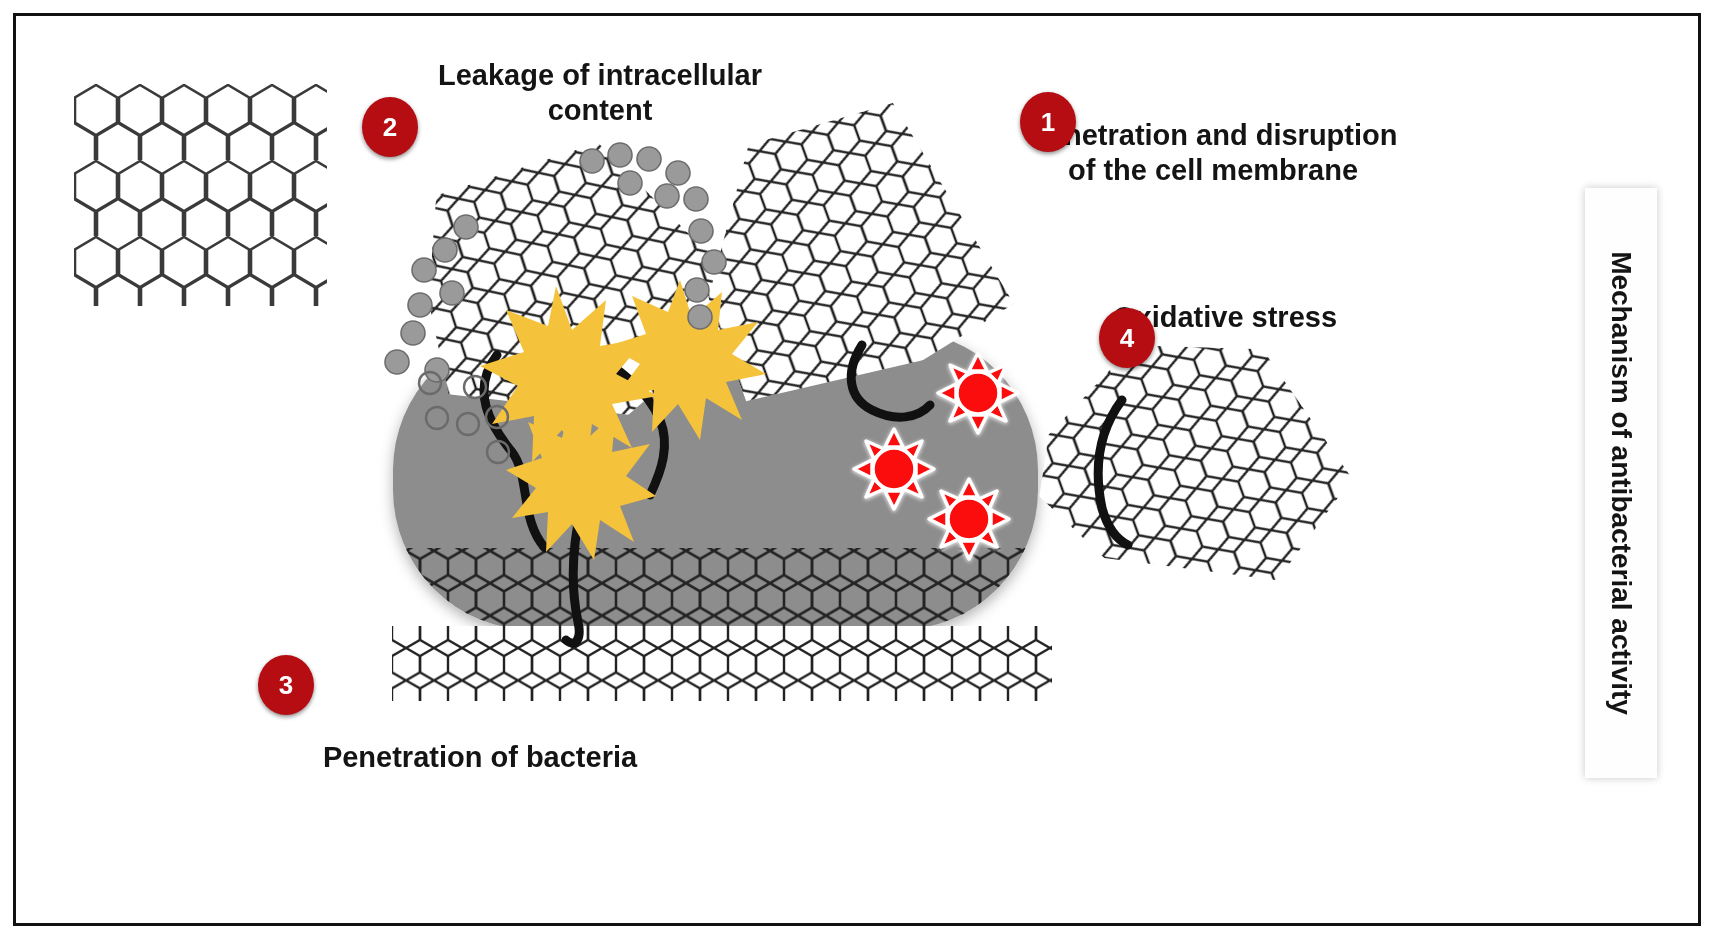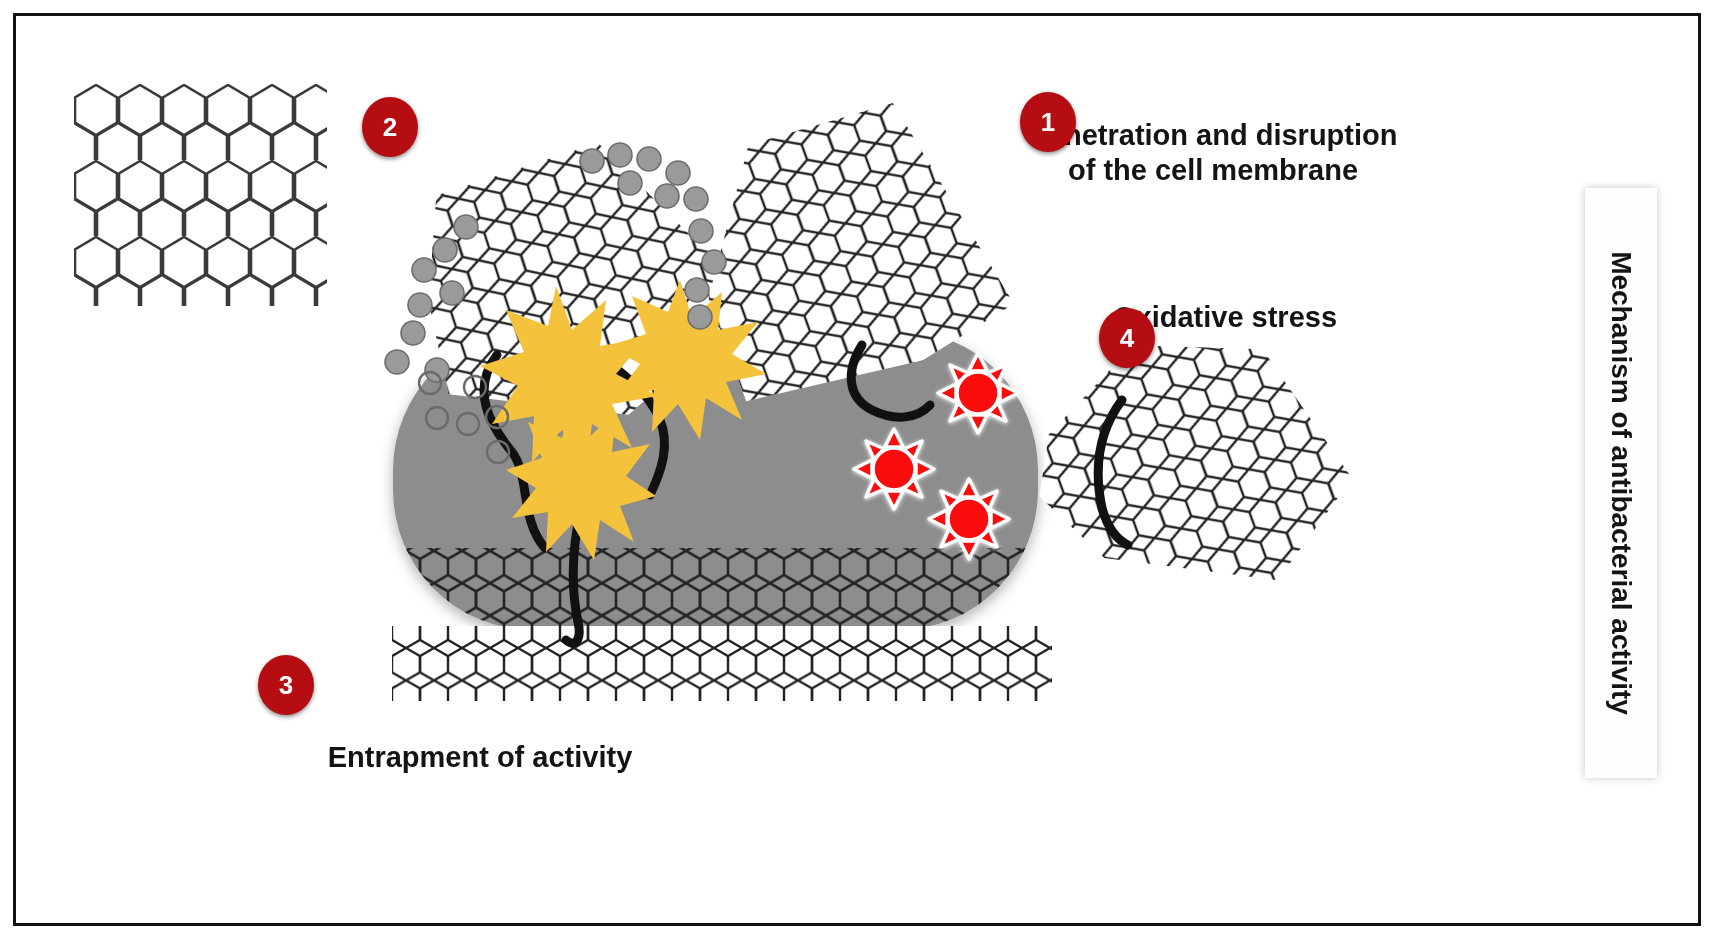--- a/index.html
+++ b/index.html
@@ -307,27 +307,29 @@
           <polygon points="-28,28 -20,10 -10,20"></polygon>
           <polygon points="-40,0 -22,-9 -22,9"></polygon>
           <polygon points="-28,-28 -10,-20 -20,-10"></polygon>
         </g>
         <circle cx="0" cy="0" r="21" fill="#fb0a0a" stroke="#ffffff" stroke-width="3.5"></circle>
       </g>
     </g>
   </svg>
 
 
+  <div class="label" id="label-leakage">Leakage of intracellular
+content</div>
 
   <div class="label" id="label-penetration">Penetration and disruption
 of the cell membrane</div>
 
   <div class="label" id="label-oxidative">Oxidative stress</div>
 
-  <div class="label" id="label-entrapment">Entrapment of activity</div>
+  <div class="label" id="label-entrapment">Penetration of bacteria</div>
 
   <div class="badge" id="badge-1">1</div>
   <div class="badge" id="badge-2">2</div>
   <div class="badge" id="badge-3">3</div>
   <div class="badge" id="badge-4">4</div>
 
   <div id="side-caption">
     <span id="side-caption-text">Mechanism of antibacterial activity</span>
   </div>
 

